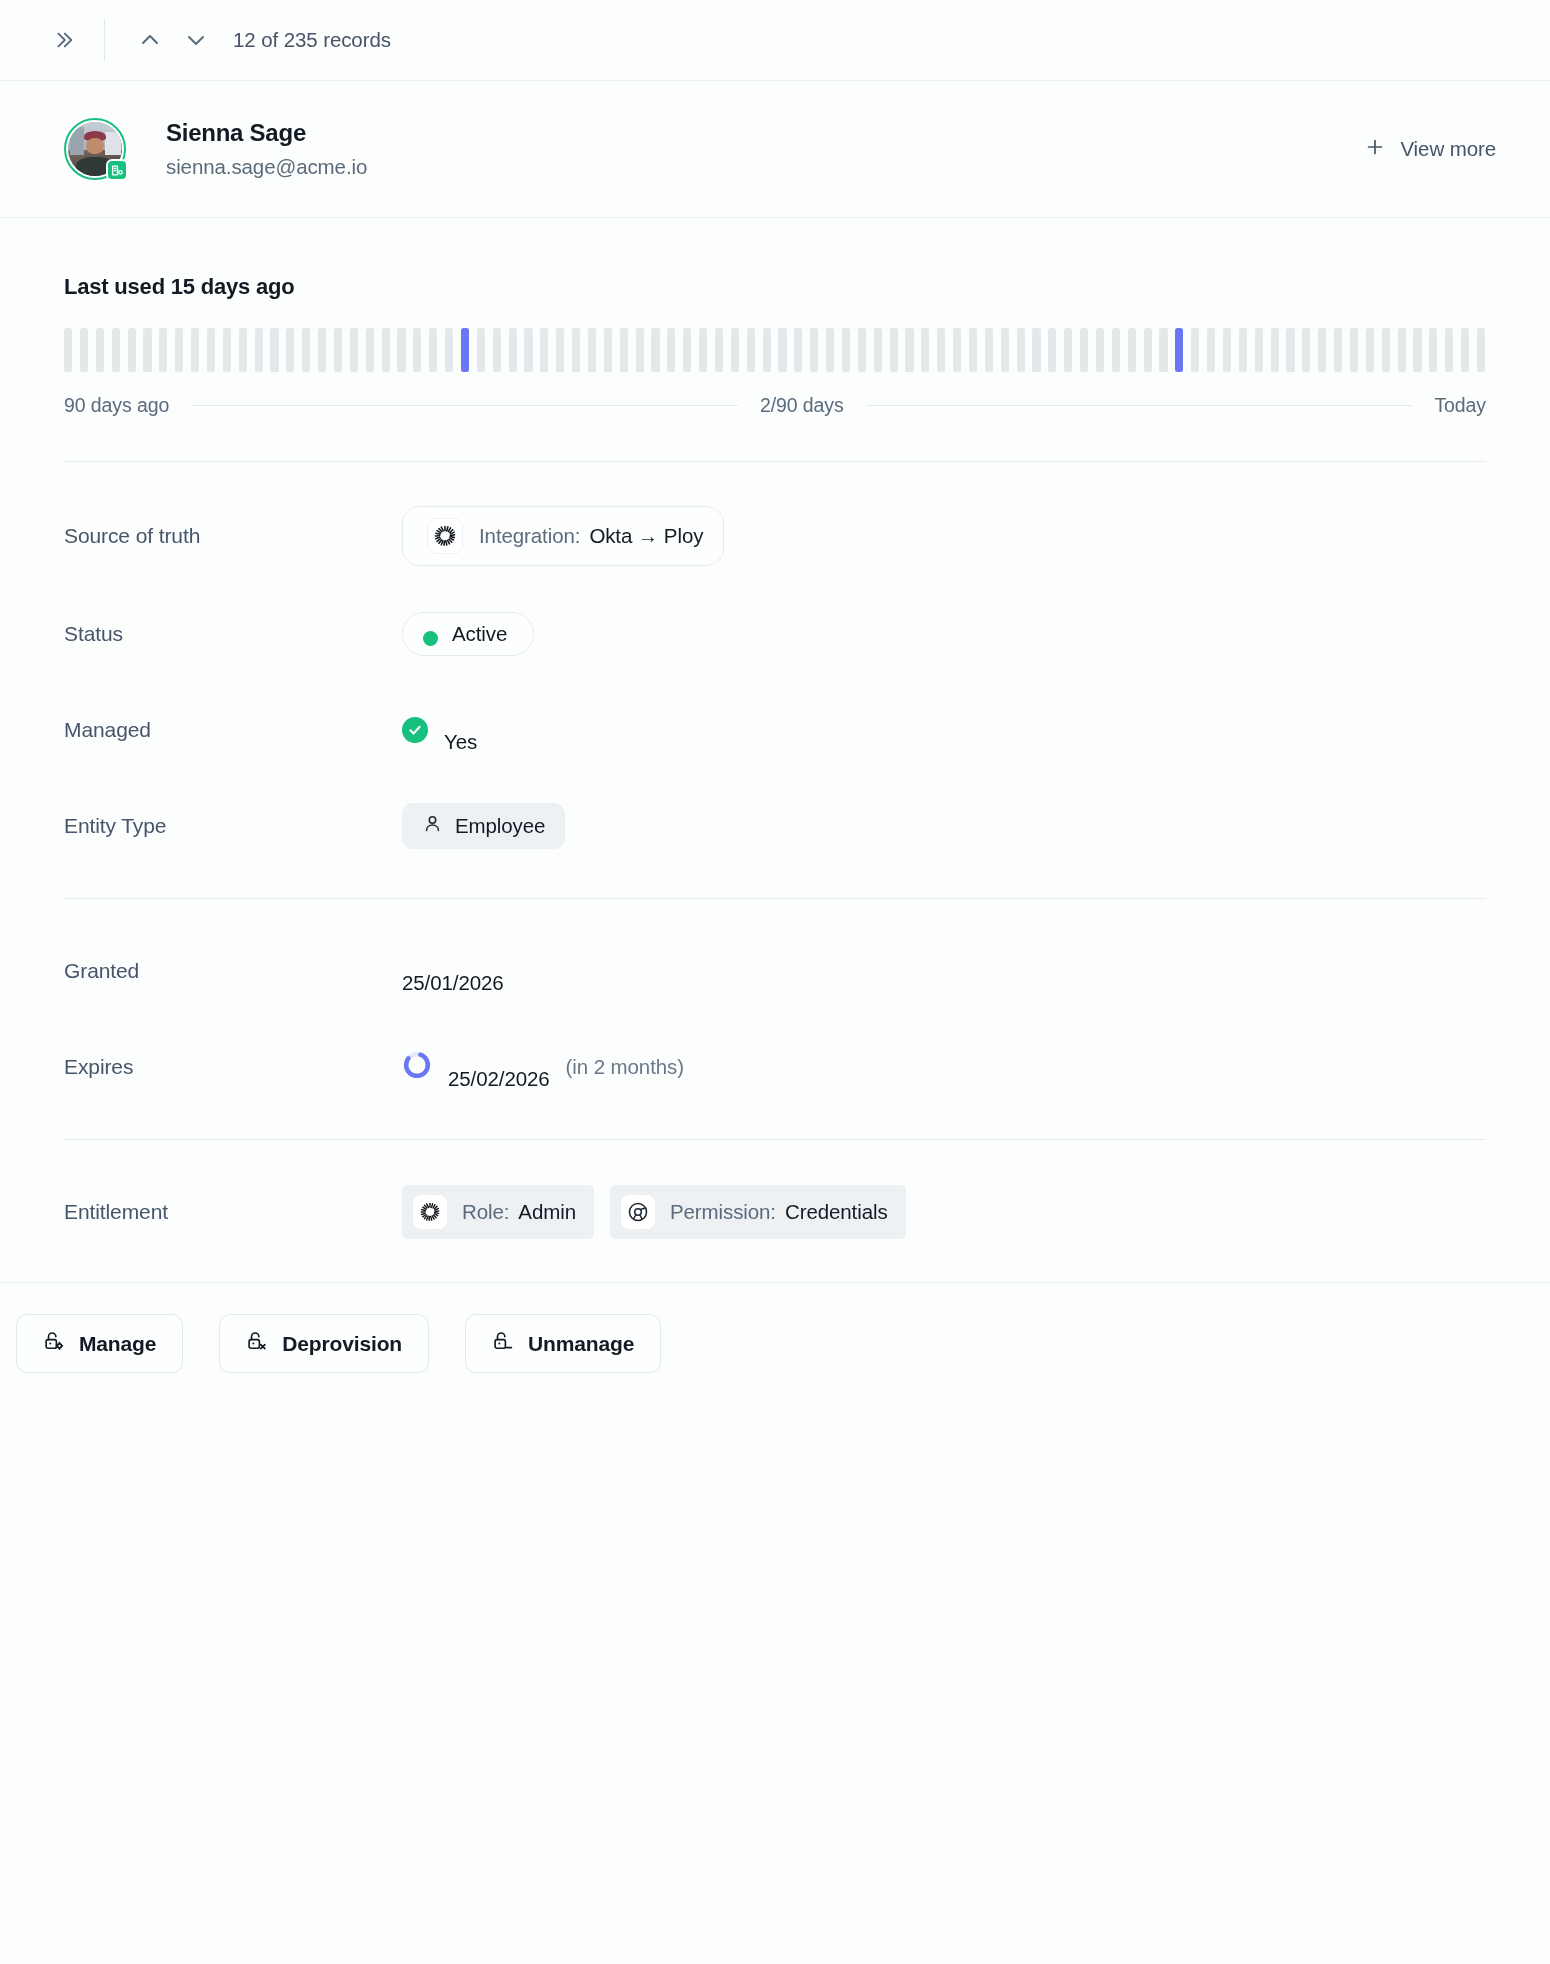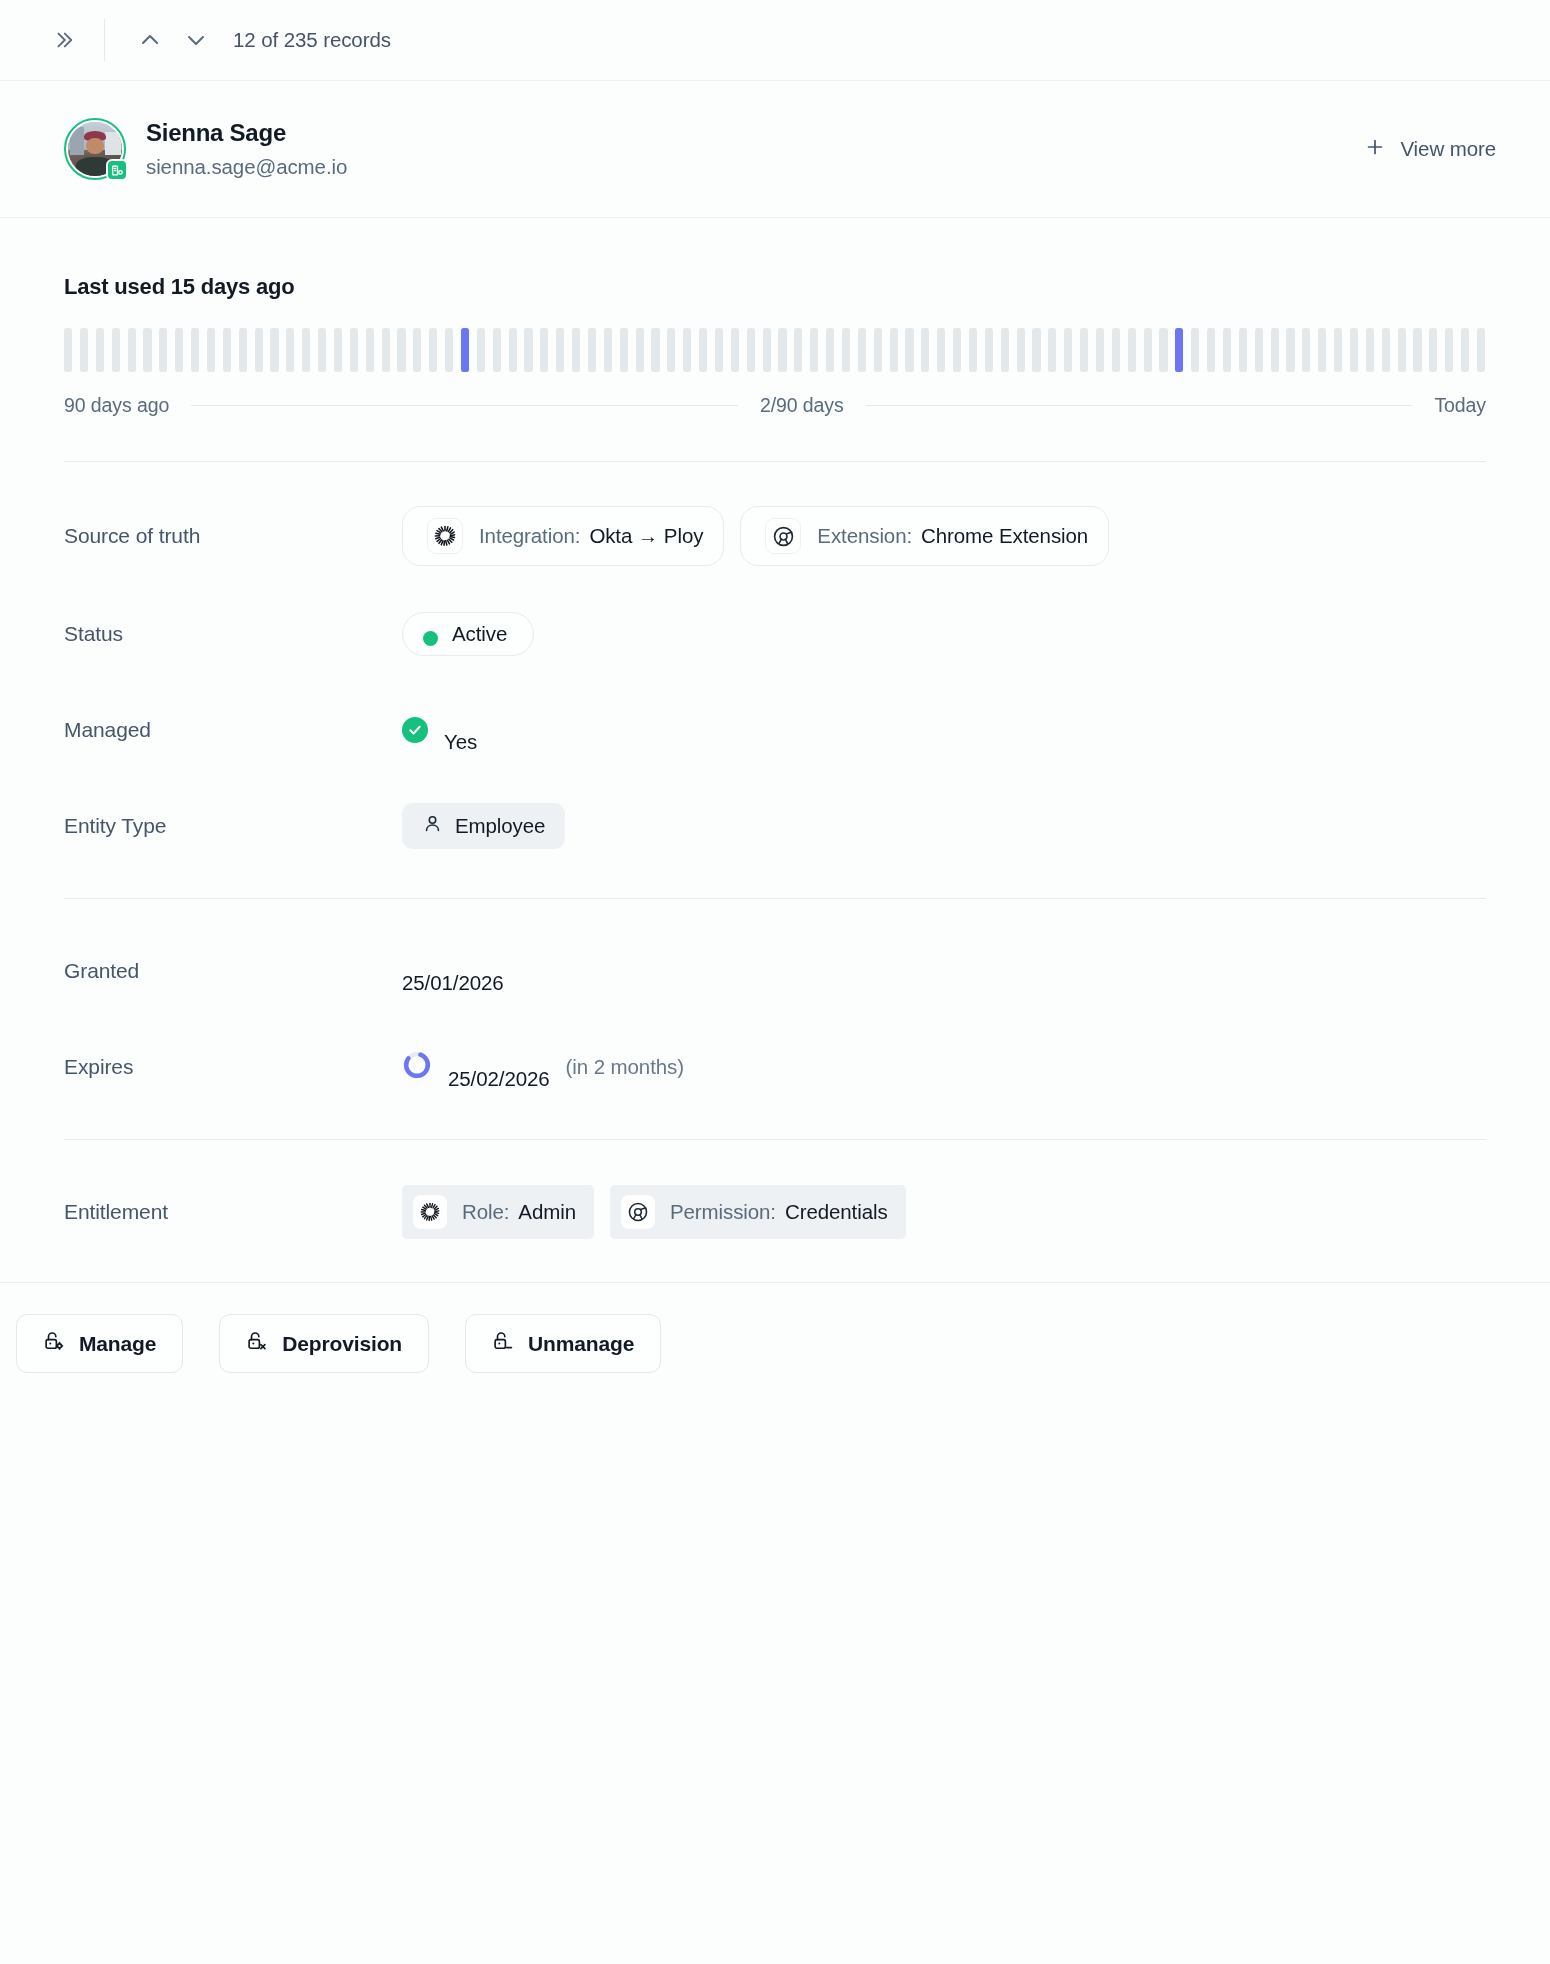--- a/index.html
+++ b/index.html
@@ -56,21 +56,21 @@
   .avatar-photo .bldg-r { position:absolute; right:2%; top:18%; width:30%; height:44%; background:#dfe3e7; }
   .avatar-photo .hat { position:absolute; left:30%; top:16%; width:40%; height:20%; background:#8c3a4a; border-radius:50% 50% 28% 28%; }
   .avatar-photo .face { position:absolute; left:33%; top:30%; width:34%; height:30%; background:#c08b68; border-radius:46%; }
   .avatar-photo .body { position:absolute; left:14%; bottom:0; width:72%; height:36%; background:#2f3a36; border-radius:42% 42% 0 0; }
   .avatar-badge {
     position:absolute; right:-2px; bottom:-1px;
     width:22px; height:22px; border-radius:6px;
     background:#17c07f; border:2px solid #fcfdfd;
     display:flex; align-items:center; justify-content:center;
   }
-  .profile-text { margin-left:20px; display:flex; flex-direction:column; gap:8px; }
+  .profile-text { margin-left:40px; display:flex; flex-direction:column; gap:8px; }
   .profile-name { font-size:24px; font-weight:700; color:#121a24; letter-spacing:-0.25px; }
   .profile-email { font-size:20.5px; color:#5a6b7c; letter-spacing:-0.1px; }
   .view-more {
     margin-left:auto; display:flex; align-items:center; gap:14px;
     font-size:20.5px; color:#46566a; cursor:pointer;
     background:transparent; border:none; padding:10px 14px; border-radius:9px;
     font-family:inherit; letter-spacing:-0.1px;
   }
 
   
@@ -356,35 +356,20 @@
                   <line x1="5.3" y1="3.9" x2="8.5" y2="7.2"></line>
                 <line x1="8.0" y1="2.3" x2="10.2" y2="6.4"></line>
               </g>
             </svg>
           </span>
           <span class="kv">
             <span class="k">Integration:</span>
             <span class="v">Okta → Ploy</span>
           </span>
         </div>
-        <div class="src-card">
-          <span class="icon-tile">
-            <svg width="23" height="23" viewBox="0 0 24 24" fill="none" stroke="#1f2a37" stroke-width="1.7">
-              <circle cx="12" cy="12" r="9.3"></circle>
-              <circle cx="12" cy="12" r="3.6"></circle>
-              <line x1="14.6" y1="9.4" x2="21.1" y2="7.4"></line>
-              <line x1="10.2" y1="13.9" x2="7.0" y2="19.9"></line>
-              <line x1="13.7" y1="14.2" x2="16.6" y2="20.2"></line>
-            </svg>
-          </span>
-          <span class="kv">
-            <span class="k">Extension:</span>
-            <span class="v">Chrome Extension</span>
-          </span>
-        </div>
       </div>
     </div>
 
     <div class="row">
       <div class="row-label">Status</div>
       <div class="row-value">
         <span class="pill-outline">
           <span class="dot-green"></span>
           <span>Active</span>
         </span>

